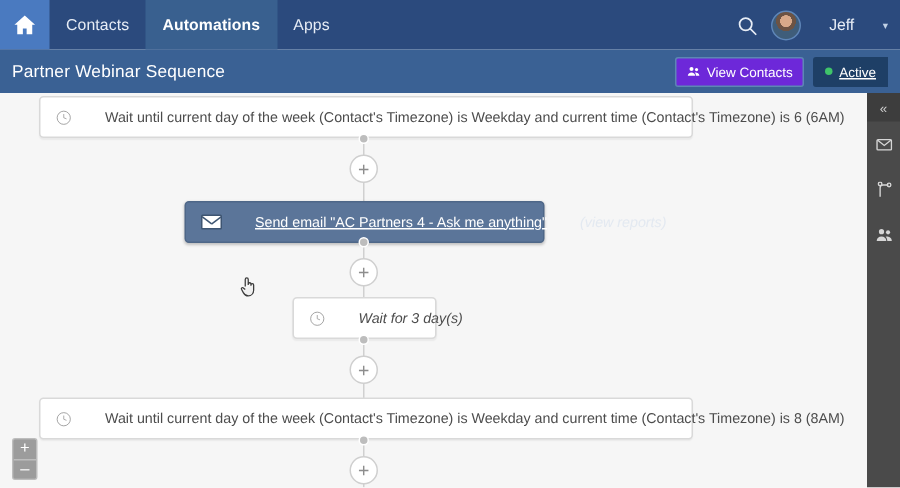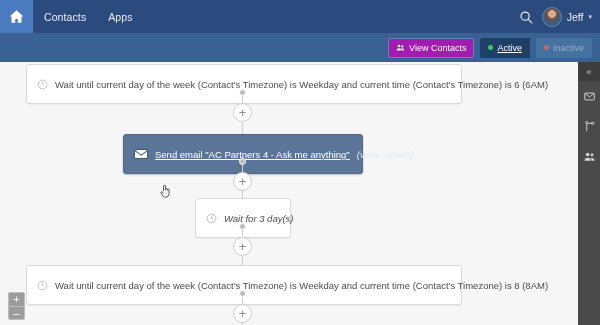--- a/index.html
+++ b/index.html
@@ -28,60 +28,60 @@
     font-size: 10.5px; color: #e7edf6; letter-spacing: .1px;
     cursor: pointer; white-space: nowrap;
   }
   .navtab.active { background: #39608f; color: #ffffff; font-weight: bold; }
   #nav-right {
     margin-left: auto; display: flex; align-items: center;
     padding-right: 8px; gap: 9px;
   }
   #search-icon { cursor: pointer; display:flex; align-items:center; }
   #search-icon svg { width: 14px; height: 14px; stroke: #e7edf6; fill: none; stroke-width: 2; }
-  #user-block { display: flex; align-items: center; gap: 5px; cursor: pointer; text-align: right; }
+  #user-block { display: flex; align-items: center; gap: 19px; cursor: pointer; text-align: right; }
   #avatar {
     width: 20px; height: 20px; border-radius: 50%;
     background: radial-gradient(circle at 50% 34%, #d8a98a 0 26%, #6c5344 27% 44%, #3f5d7a 45% 100%);
     border: 1px solid #5f86b8; overflow: hidden;
   }
   #user-name { font-size: 10.5px; color: #e7edf6; }
   #user-caret { font-size: 7px; color: #c2d2e6; }
 
   
   #subheader {
     position: absolute; top: 33px; left: 0; width: 600px; height: 29px;
     background: #3a6194; display: flex; align-items: center; padding: 0 8px;
   }
   #seq-title { font-size: 11.5px; color: #ffffff; letter-spacing: .15px; }
   #subheader-right { margin-left: auto; display: flex; align-items: center; gap: 6px; }
   #view-contacts-btn {
     display: flex; align-items: center; gap: 4px;
-    background: #a21caf; border: 1px solid #5c87b3; border-radius: 2px;
+    background: #6d28d9; border: 1px solid #5c87b3; border-radius: 2px;
     color: #ffffff; font-size: 9px; padding: 4px 7px; cursor: pointer;
   }
   #view-contacts-btn svg { width: 9px; height: 9px; fill: #ffffff; }
   .statebtn {
     display: flex; align-items: center; gap: 4px;
     font-size: 9px; padding: 5px 8px; cursor: pointer;
   }
   #state-active { background: #1e3f66; color: #ffffff; border-radius: 2px 0 0 2px; text-decoration: underline; }
   #state-inactive { background: #44719f; color: #97b2cd; border-radius: 0 2px 2px 0; }
   .dot { width: 5px; height: 5px; border-radius: 50%; display: inline-block; }
 
   
   #canvas {
     position: absolute; top: 62px; left: 0; width: 600px; height: 263px;
     background: #f6f6f6; overflow: hidden;
   }
   .node {
     position: absolute; background: #ffffff;
     border: 1px solid #d9d9d9; border-radius: 3px;
-    display: flex; align-items: center; gap: 7px;
-    padding: 0 10px; height: 40px;
+    display: flex; align-items: center; gap: 22px;
+    padding: 0 10px; height: 28px;
     font-size: 9.5px; color: #4c4c4c; white-space: nowrap;
     box-shadow: 0 1px 1px rgba(0,0,0,.05);
     text-align: right;
   }
   .node.selected {
     background: #5b7599; border-color: #4e6788; color: #ffffff;
     box-shadow: 0 1px 2px rgba(0,0,0,.22);
   }
   .clock-icon { width: 11px; height: 11px; flex: none; }
   .clock-icon circle { fill: none; stroke: #9a9a9a; stroke-width: 1.3; }
@@ -153,58 +153,58 @@
   <div id="topnav">
     <div id="home-btn">
       <svg viewBox="0 0 24 24">
           <path d="M12 2 L1 12 h3 v10 h6 v-6 h4 v6 h6 V12 h3 Z"></path>
         </svg>
     </div>
 
     <div class="navtab">
       <span>Contacts</span>
     </div>
+    <div class="navtab active">
+      <span>Automations</span>
+    </div>
     <div class="navtab">
       <span>Apps</span>
     </div>
 
     <div id="nav-right">
       <div id="search-icon">
         <svg viewBox="0 0 24 24">
             <circle cx="10.5" cy="10.5" r="7"></circle>
             <line x1="15.6" y1="15.6" x2="22" y2="22" stroke-linecap="round"></line>
           </svg>
       </div>
       <div id="user-block">
         <div id="avatar"></div>
         <span id="user-name">Jeff</span>
         <span id="user-caret">▾</span>
       </div>
     </div>
   </div>
 
   <div id="subheader">
+    <div id="seq-title">Partner Webinar Sequence</div>
     <div id="subheader-right">
       <div id="view-contacts-btn">
         <svg viewBox="0 0 24 24">
           <circle cx="8" cy="8" r="3.6"></circle>
             <circle cx="17" cy="9" r="2.8"></circle>
           <path d="M1.5 20c0-3.6 2.9-6 6.5-6s6.5 2.4 6.5 6z"></path>
           <path d="M15 14c3 0 7 1.6 7 6h-6.2c0-2.4-.9-4.4-2.2-5.7z"></path>
         </svg>
         <span>View Contacts</span>
       </div>
       <div id="state-active" class="statebtn">
         <span class="dot" id="dot-active" style="background: rgb(63, 196, 106);"></span>
         <span>Active</span>
       </div>
-      <div id="state-inactive" class="statebtn">
-        <span class="dot" id="dot-inactive" style="background: rgb(196, 106, 106);"></span>
-        <span>Inactive</span>
-      </div>
     </div>
   </div>
 
   <div id="canvas">
 
     <div class="node" style="left:26px; top:2px; width:436px;">
       <svg class="clock-icon" viewBox="0 0 24 24">
         <circle cx="12" cy="12" r="9.6"></circle>
           <line x1="12" y1="12" x2="12" y2="6.6"></line>
           <line x1="12" y1="12" x2="16" y2="13.6"></line>

